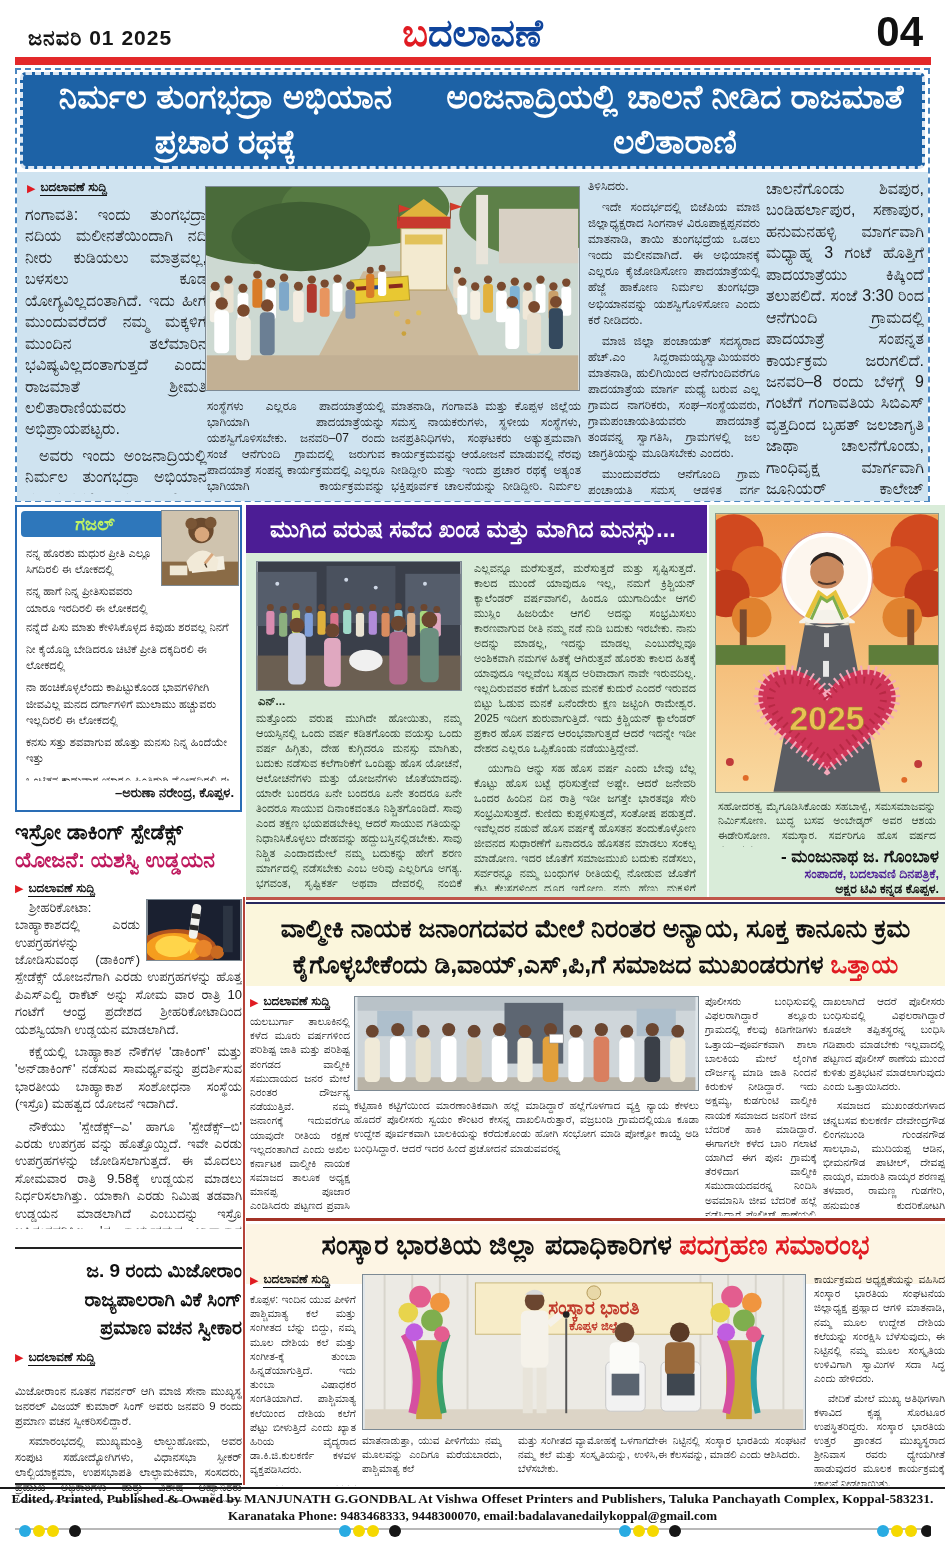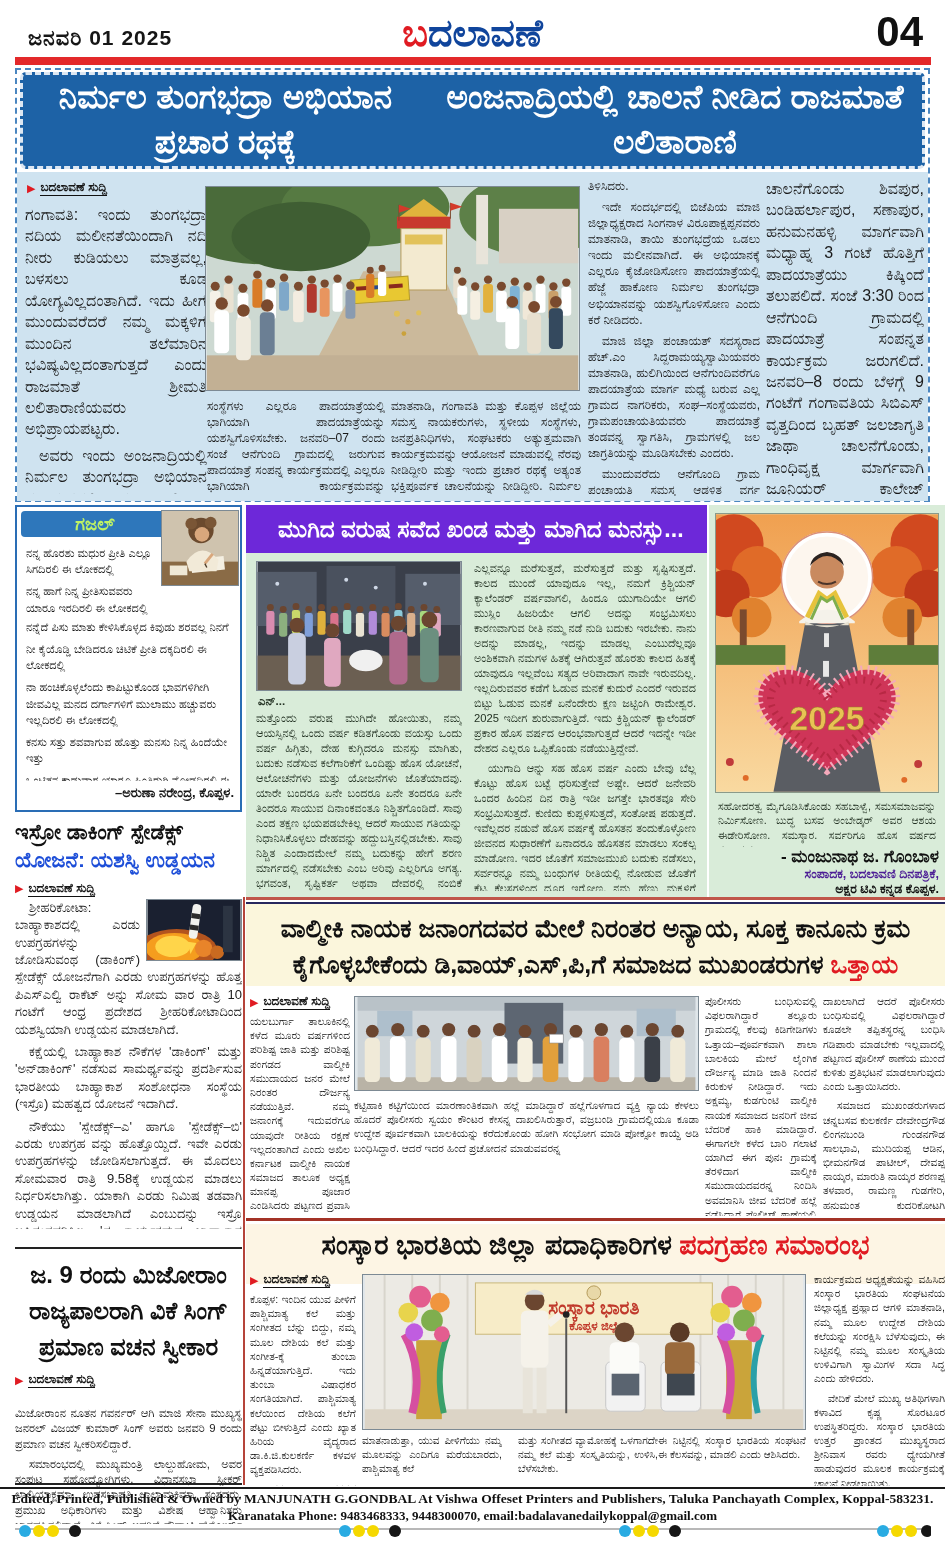--- a/index.html
+++ b/index.html
@@ -162,21 +162,21 @@
       <div class="stanza">ನಾ ಹಂಚಿಕೊಳ್ಳಲೆಂದು ಕಾಪಿಟ್ಟುಕೊಂಡ ಭಾವಗಳಿಗೀಗಿ ಜೀವವಿಲ್ಲ ಮನದ ದರ್ಗಾಗಳಿಗೆ ಮುಲಾಮು ಹಚ್ಚುವರು ಇಲ್ಲದಿರಲಿ ಈ ಲೋಕದಲ್ಲಿ</div>
       <div class="stanza">ಕನಸು ಸತ್ತು ಶವವಾಗುವ ಹೊತ್ತು ಮನಸು ನಿನ್ನ ಹಿಂದೆಯೇ ಇತ್ತು</div>
       <div class="stanza">ಒಂಟಿತನ ಕಾಡುವಾಗ ಯಾರೂ ಹಿಂತಿರುಗಿ ನೋಡದಿರಲಿ ಈ ಲೋಕದಲ್ಲಿ</div>
 
     </div>
     <div class="abs" style="left:9px;top:278px;width:208px;text-align:right;font-weight:bold;font-size:13px">–ಅರುಣಾ ನರೇಂದ್ರ, ಕೊಪ್ಪಳ.</div>
   </div>
 
   <div class="abs" style="left:15px;top:818px;width:227px;height:422px">
     <div style="font-size:21px;font-weight:bold;line-height:1.35;color:#111">ಇಸ್ರೋ ಡಾಕಿಂಗ್ ಸ್ಪೇಡೆಕ್ಸ್</div>
-    <div style="font-size:21px;font-weight:bold;line-height:1.35;color:#1d4ed8">ಯೋಜನೆ: ಯಶಸ್ವಿ ಉಡ್ಡಯನ</div>
+    <div style="font-size:21px;font-weight:bold;line-height:1.35;color:#be185d">ಯೋಜನೆ: ಯಶಸ್ವಿ ಉಡ್ಡಯನ</div>
     <div class="byline" style="margin-top:6px">
       <span class="tri">▶</span>
       <span class="bl-text">ಬದಲಾವಣೆ ಸುದ್ದಿ</span>
     </div>
     <div class="jt" style="margin-top:2px;height:330px;font-size:13px">
       <svg class="photo-frame" style="float:right;margin:0 0 4px 6px" width="96" height="62" viewBox="0 0 96 62">
         <rect width="96" height="62" fill="#1a2030"></rect>
         <ellipse cx="30" cy="52" rx="42" ry="22" fill="#b3541e"></ellipse>
         <ellipse cx="28" cy="50" rx="30" ry="16" fill="#f59d1e"></ellipse>
         <ellipse cx="26" cy="48" rx="18" ry="11" fill="#ffd54a"></ellipse>
@@ -190,39 +190,39 @@
           <polygon points="44,44 53,44 48.5,56" fill="#ffd54a"></polygon>
         </g>
       </svg>
       <p>ಶ್ರೀಹರಿಕೋಟಾ: ಬಾಹ್ಯಾಕಾಶದಲ್ಲಿ ಎರಡು ಉಪಗ್ರಹಗಳನ್ನು ಜೋಡಿಸುವಂಥ (ಡಾಕಿಂಗ್) ಸ್ಪೇಡೆಕ್ಸ್ ಯೋಜನೆಗಾಗಿ ಎರಡು ಉಪಗ್ರಹಗಳನ್ನು ಹೊತ್ತ ಪಿಎಸ್ಎಲ್ವಿ ರಾಕೆಟ್ ಅನ್ನು ಸೋಮ ವಾರ ರಾತ್ರಿ 10 ಗಂಟೆಗೆ ಆಂಧ್ರ ಪ್ರದೇಶದ ಶ್ರೀಹರಿಕೋಟಾದಿಂದ ಯಶಸ್ವಿಯಾಗಿ ಉಡ್ಡಯನ ಮಾಡಲಾಗಿದೆ.</p>
       <p>ಕಕ್ಷೆಯಲ್ಲಿ ಬಾಹ್ಯಾಕಾಶ ನೌಕೆಗಳ 'ಡಾಕಿಂಗ್' ಮತ್ತು 'ಅನ್‍ಡಾಕಿಂಗ್' ನಡೆಸುವ ಸಾಮರ್ಥ್ಯವನ್ನು ಪ್ರದರ್ಶಿಸುವ ಭಾರತೀಯ ಬಾಹ್ಯಾಕಾಶ ಸಂಶೋಧನಾ ಸಂಸ್ಥೆಯ (ಇಸ್ರೊ) ಮಹತ್ವದ ಯೋಜನೆ ಇದಾಗಿದೆ.</p>
       <p>ನೌಕೆಯು 'ಸ್ಪೇಡೆಕ್ಸ್–ಎ' ಹಾಗೂ 'ಸ್ಪೇಡೆಕ್ಸ್–ಬಿ' ಎರಡು ಉಪಗ್ರಹ ವನ್ನು ಹೊತ್ತೊಯ್ದಿದೆ. ಇವೇ ಎರಡು ಉಪಗ್ರಹಗಳನ್ನು ಜೋಡಿಸಲಾಗುತ್ತದೆ. ಈ ಮೊದಲು ಸೋಮವಾರ ರಾತ್ರಿ 9.58ಕ್ಕೆ ಉಡ್ಡಯನ ಮಾಡಲು ನಿರ್ಧರಿಸಲಾಗಿತ್ತು. ಯಾಕಾಗಿ ಎರಡು ನಿಮಿಷ ತಡವಾಗಿ ಉಡ್ಡಯನ ಮಾಡಲಾಗಿದೆ ಎಂಬುದನ್ನು ಇಸ್ರೊ ಬಹಿರಂಗಪಡಿಸಿಲ್ಲ. 'ಈ ಕಾರ್ಯಕ್ರಮವು ಬಾಹ್ಯಾಕಾಶ ನೌಕೆಗಳ 'ಡಾಕಿಂಗ್' ತಂತ್ರಜ್ಞಾನವನ್ನು ಹೊಂದಿರುವ ಕೆಲವೇ ದೇಶಗಳ ಪಟ್ಟಿಗೆ ಭಾರತವನ್ನು ಸೇರಿಸಲಿದೆ' ಎಂದು ಕೇಂದ್ರ ವಿಜ್ಞಾನ ಮತ್ತು ತಂತ್ರಜ್ಞಾನ ಸಚಿವ ಜಿತೇಂದ್ರ ಸಿಂಗ್ ಹೇಳಿದ್ದಾರೆ. ಅಮೆರಿಕ, ರಷ್ಯಾ ಮತ್ತು ಚೀನಾ ಮಾತ್ರ, ಬಾಹ್ಯಾಕಾಶ ನೌಕೆಗಳ 'ಡಾಕಿಂಗ್' ತಂತ್ರಜ್ಞಾನವನ್ನು ಹೊಂದಿರುವ ದೇಶಗಳಾಗಿವೆ.</p>
     </div>
   </div>
 
   <div class="abs" style="left:15px;top:1247px;width:227px;height:238px;border-top:2px solid #222;border-bottom:2px solid #222;padding-top:8px">
-    <div style="text-align:center;font-weight:bold;font-size:24px;line-height:1.5;color:#111">
+    <div style="text-align:right;font-weight:bold;font-size:19px;line-height:1.5;color:#111">
       <div>ಜ. 9 ರಂದು ಮಿಜೋರಾಂ</div>
       <div>ರಾಜ್ಯಪಾಲರಾಗಿ ವಿಕೆ ಸಿಂಗ್</div>
       <div>ಪ್ರಮಾಣ ವಚನ ಸ್ವೀಕಾರ</div>
     </div>
     <div class="byline" style="margin-top:7px">
       <span class="tri">▶</span>
       <span class="bl-text">ಬದಲಾವಣೆ ಸುದ್ದಿ</span>
     </div>
     <div class="jt" style="margin-top:18px;height:118px;font-size:11.4px">
       <p>ಮಿಜೋರಾಂನ ನೂತನ ಗವರ್ನರ್ ಆಗಿ ಮಾಜಿ ಸೇನಾ ಮುಖ್ಯಸ್ಥ ಜನರಲ್ ವಿಜಯ್ ಕುಮಾರ್ ಸಿಂಗ್ ಅವರು ಜನವರಿ 9 ರಂದು ಪ್ರಮಾಣ ವಚನ ಸ್ವೀಕರಿಸಲಿದ್ದಾರೆ.</p>
       <p>ಸಮಾರಂಭದಲ್ಲಿ ಮುಖ್ಯಮಂತ್ರಿ ಲಾಲ್ದುಹೋಮ, ಅವರ ಸಂಪುಟ ಸಹೋದ್ಯೋಗಿಗಳು, ವಿಧಾನಸಭಾ ಸ್ಪೀಕರ್ ಲಾಲ್ಬಿಯಾಕ್ಜಮಾ, ಉಪಸಭಾಪತಿ ಲಾಲ್ಫಾಮಕಿಮಾ, ಸಂಸದರು, ಪ್ರಮುಖ ಅಧಿಕಾರಿಗಳು ಮತ್ತು ವಿಶೇಷ ಆಹ್ವಾನಿತರು ಭಾಗವಹಿಸಲಿದ್ದಾರೆ. ವಿಕೆ ಸಿಂಗ್ ಅವರಿಗೆ ಗೌಹಾಟಿ ಹೈಕೋರ್ಟ್ ಮುಖ್ಯ ನ್ಯಾಯಾಧೀಶರು ಅಧಿಕಾರ ಮತ್ತು ಗೌಪ್ಯತೆಯ ಪ್ರತಿಜ್ಞಾವಿಧಿ ಬೋಧಿಸಲಿದ್ದಾರೆ.</p>
     </div>
   </div>
 
   <div class="abs vrule" style="left:243px;top:897px;width:2px;height:588px"></div>
 
   <div class="abs" style="left:246px;top:505px;width:461px;height:392px;background:#d9ecd9">
-    <div style="height:48px;background:#6d28d9;color:#fff;font-weight:bold;font-size:23px;line-height:48px;padding-left:32px">ಮುಗಿದ ವರುಷ ಸವೆದ ಖಂಡ ಮತ್ತು ಮಾಗಿದ ಮನಸ್ಸು...</div>
+    <div style="height:48px;background:#4c1d95;color:#fff;font-weight:bold;font-size:23px;line-height:48px;padding-left:24px">ಮುಗಿದ ವರುಷ ಸವೆದ ಖಂಡ ಮತ್ತು ಮಾಗಿದ ಮನಸ್ಸು...</div>
     <svg class="abs photo-frame" style="left:10px;top:56px" width="206" height="130" viewBox="0 0 206 130">
       <defs>
         <symbol id="gp-fig" viewBox="0 0 12 40">
           <circle cx="6" cy="4.5" r="4.2" fill="#6b4630"></circle>
           <rect x="1" y="9" width="10" height="29" rx="3" fill="currentColor"></rect>
         </symbol>
       </defs>
       <rect width="206" height="130" fill="#3a3f4a"></rect>
       <rect x="0" y="10" width="60" height="55" fill="#555d6b"></rect>
       <rect x="70" y="4" width="70" height="58" fill="#4a515e"></rect>

